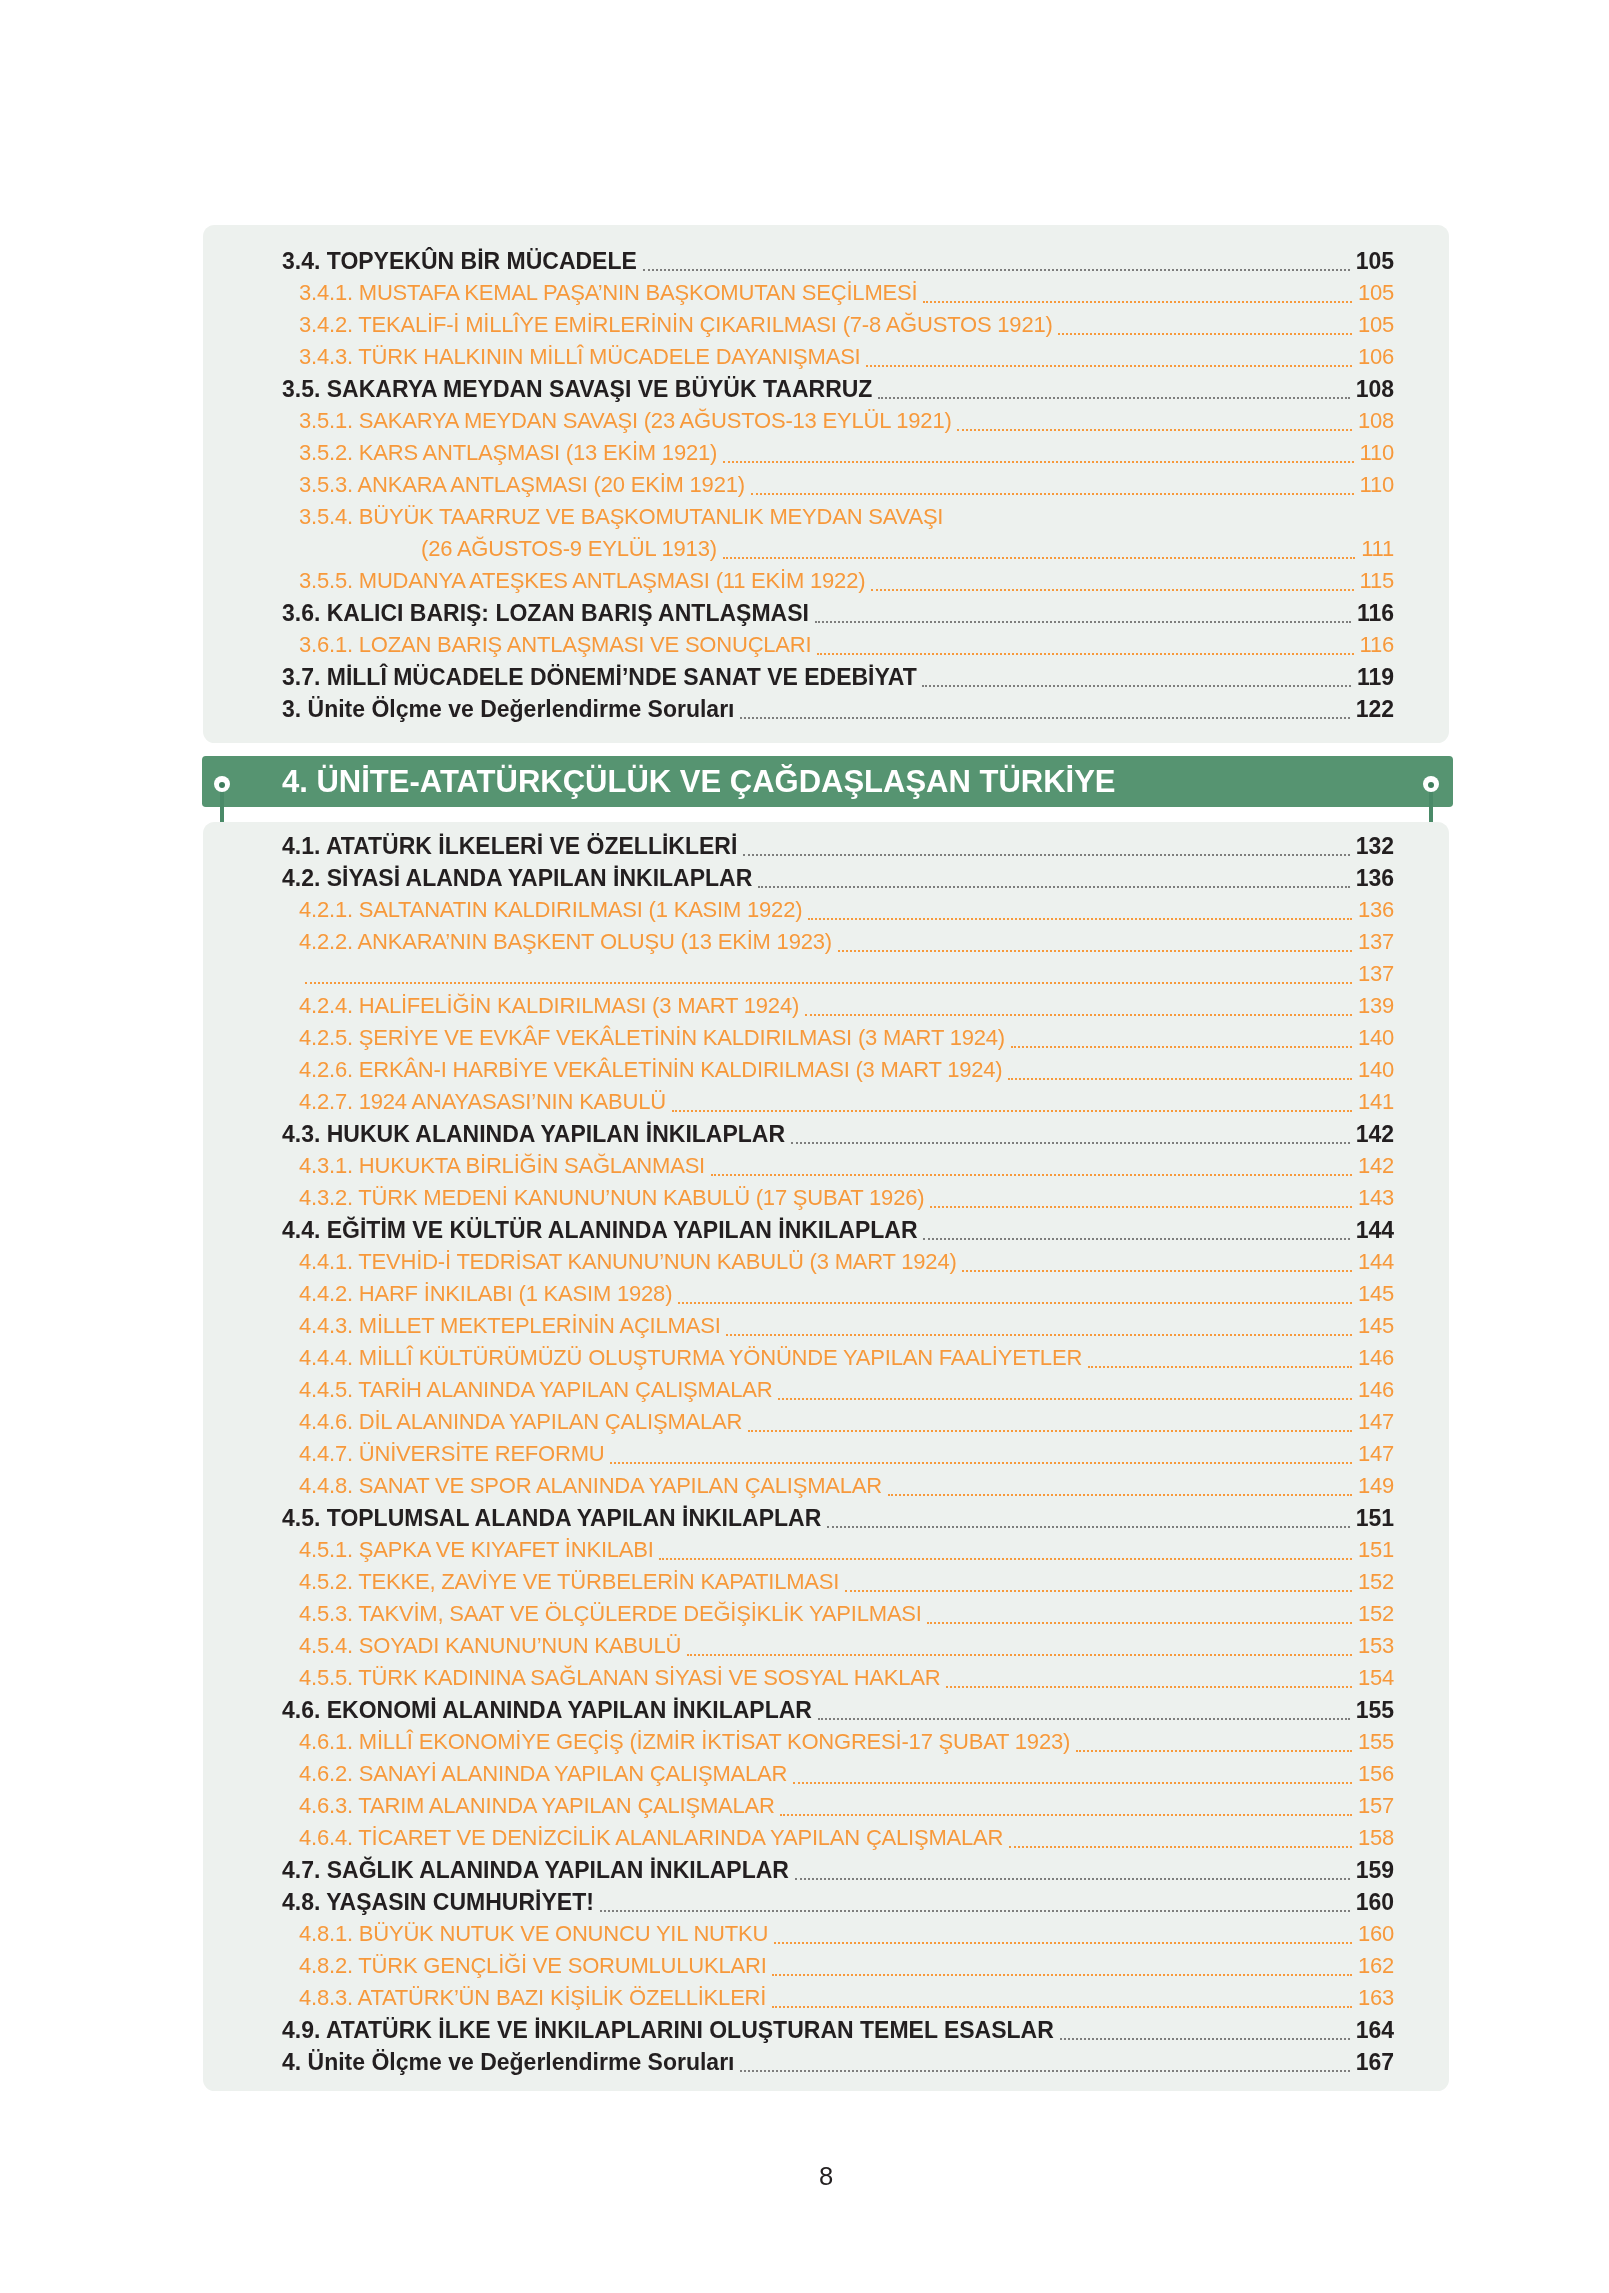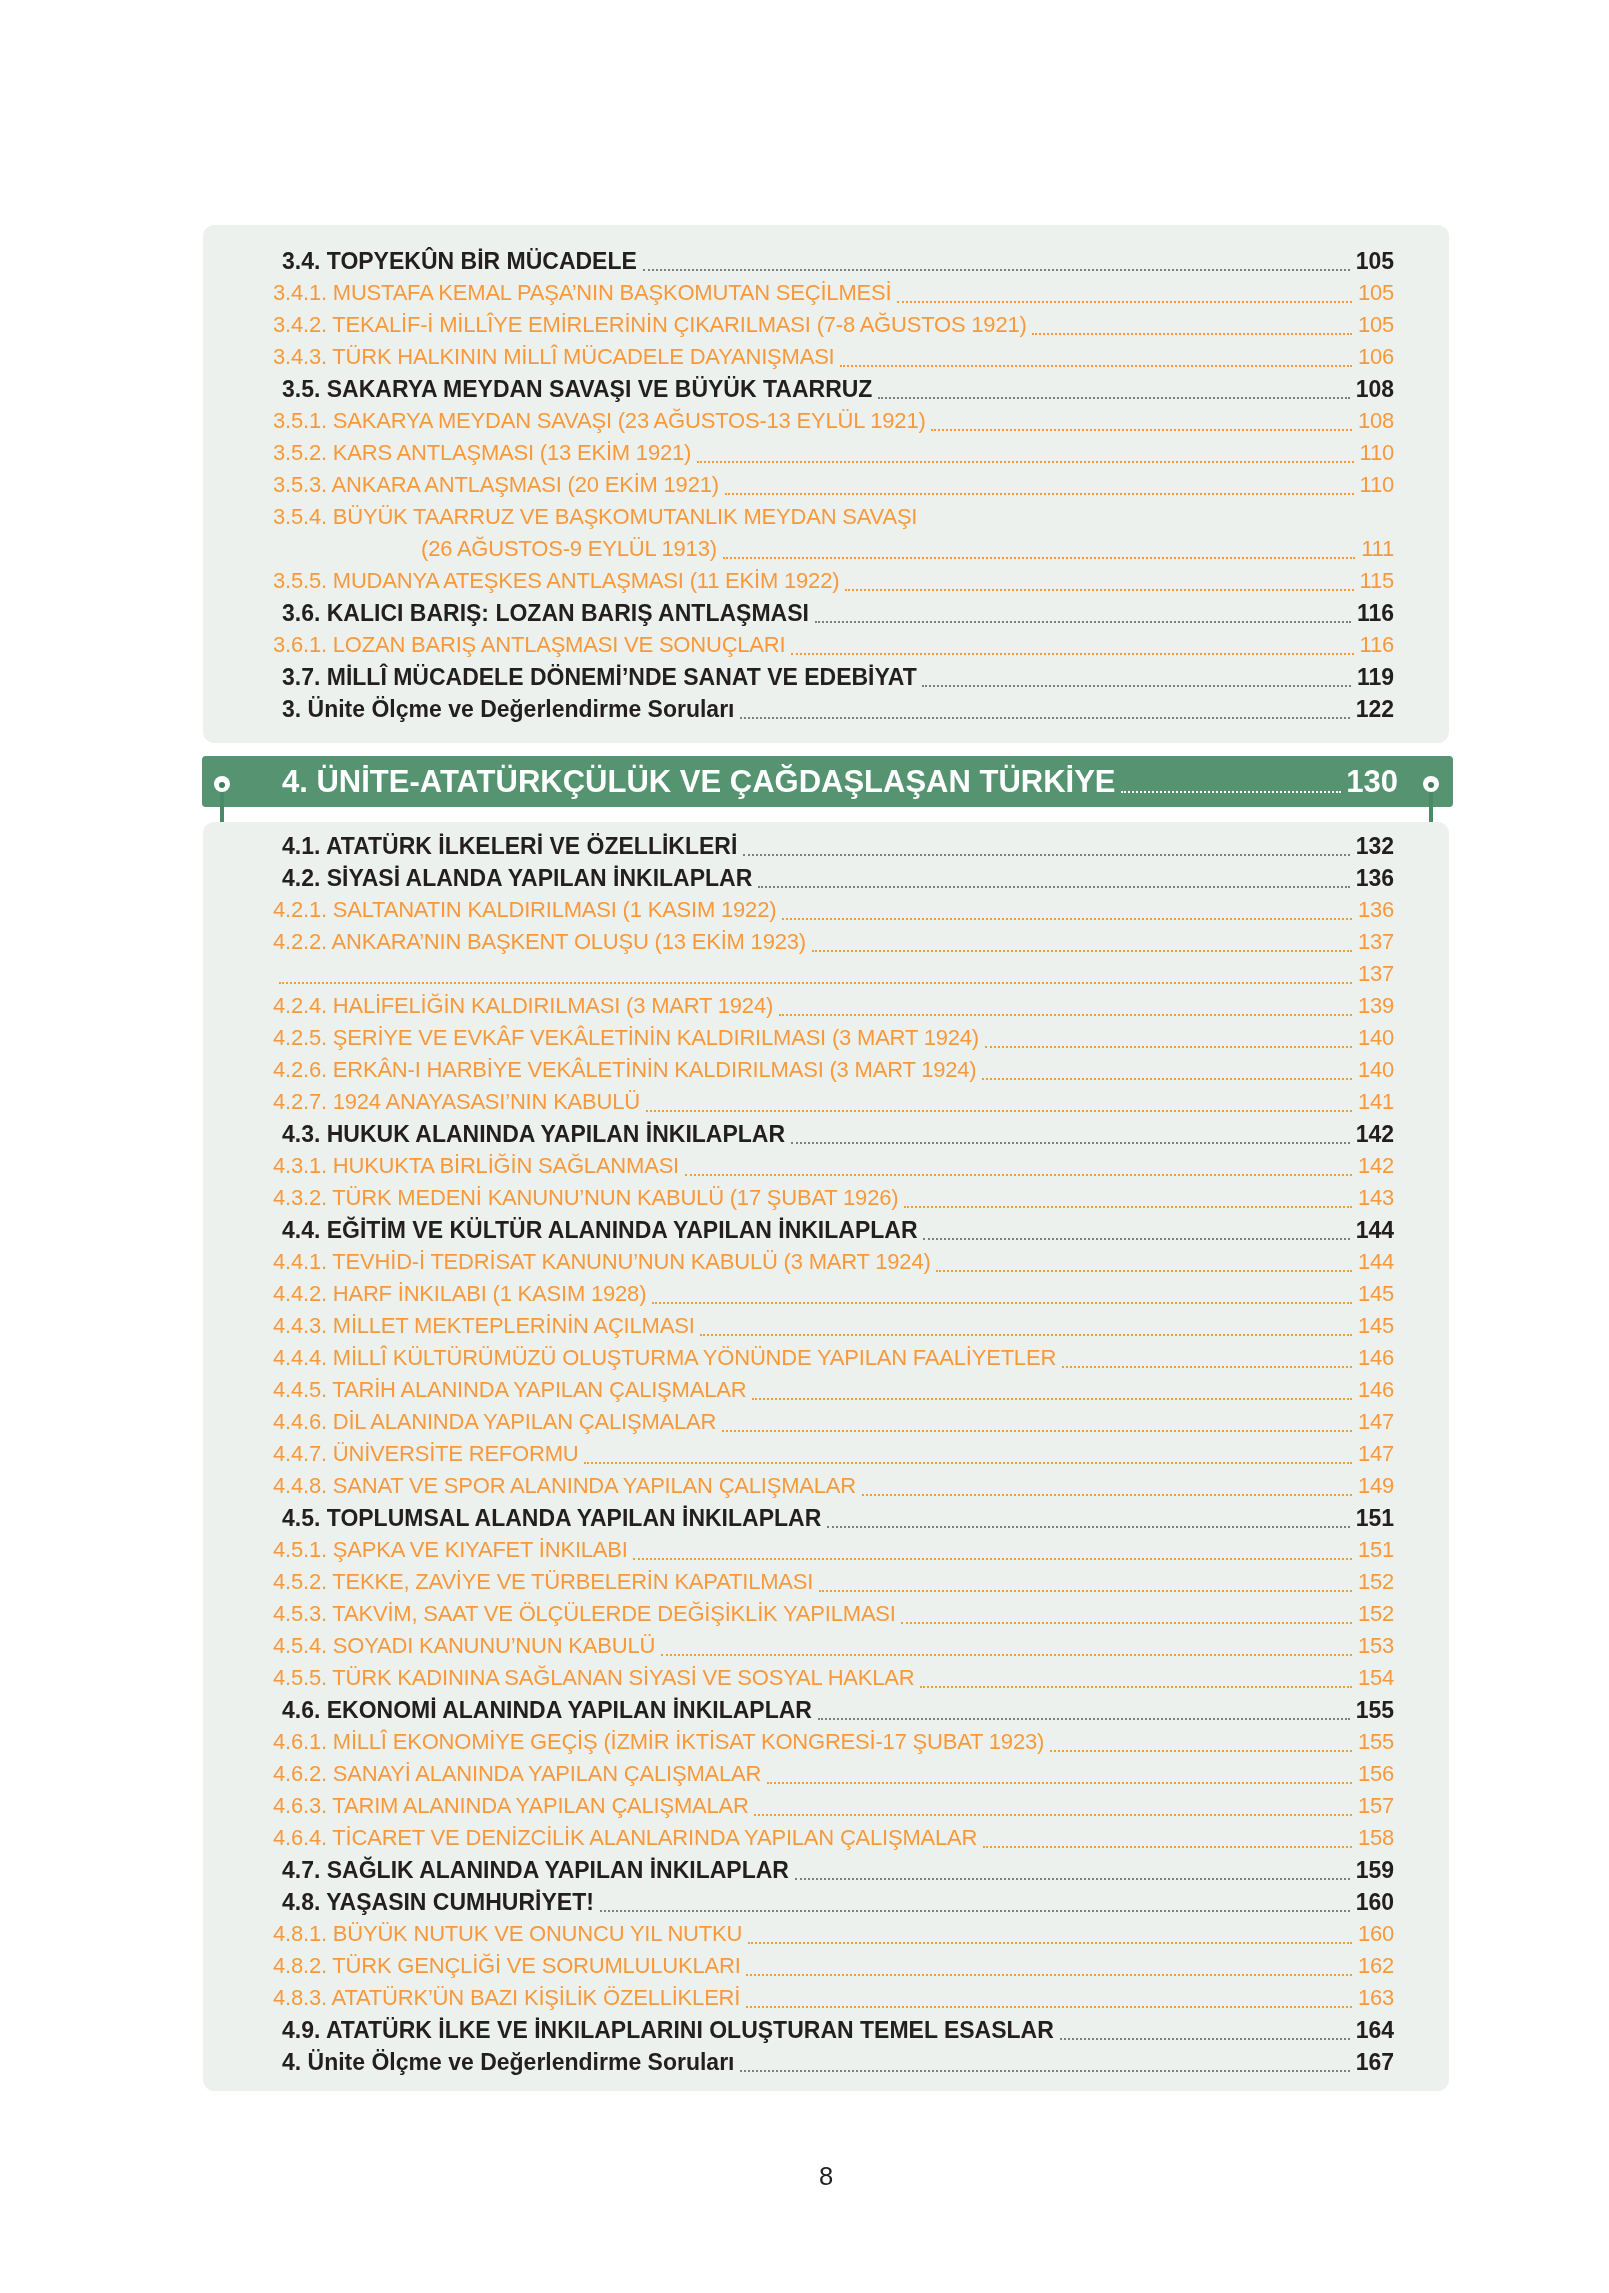--- a/index.html
+++ b/index.html
@@ -19,40 +19,40 @@
   #box1 { top:208px; height:518px; padding-top:20px;margin-top:17px; }
   #box2 { top:822px; height:1269px; padding-top:7.6px;text-align:right; }
 
   .toc-row {
     display:flex; align-items:flex-start;
     height:32px; padding-right:55px;
     cursor:default;
   }
   .toc-row .toc-label, .toc-row .toc-page { line-height:32px; white-space:nowrap; }
   .toc-row.main { color:#231F20; font-weight:bold; font-size:23px; padding-left:79px; }
-  .toc-row.sub  { color:#F7993B; font-weight:normal; font-size:22px; padding-left:70px; letter-spacing:-0.2px; }
+  .toc-row.sub  { color:#F7993B; font-weight:normal; font-size:22px; padding-left:96px; letter-spacing:-0.2px; }
   .toc-row.cont { padding-left:218px; }
 
   .leader {
     flex:1 1 auto; min-width:15px;
     height:24px;
     margin:0 5.7px;
     border-bottom:2.8px dotted;
   }
   .main .leader { border-color:rgba(35,31,32,0.55); }
   .sub  .leader { border-color:#F7993B; }
 
   .banner {
     position:absolute; left:202px; top:756px; width:1251px; height:51px;
     background:#569471;
     border-radius:3.8px;
     display:flex; align-items:flex-start;
     box-sizing:border-box;
     padding:0 55px 0 80px;
-    color:#ffffff; font-weight:bold; font-size:31px;
+    color:#ffffff; font-weight:bold; font-size:31px;flex-direction:column;
   }
   .banner .b-label, .banner .b-page { line-height:51px; white-space:nowrap; }
   .banner .leader { height:35px; border-color:#ffffff; border-bottom-width:2.8px; }
 
   .pin { position:absolute; width:15px; height:68px; top:776px; }
   .pin-line { position:absolute; left:5.7px; top:7.6px; width:4.7px; height:53px; background:#4A8A68; }
   .pin-head { position:absolute; left:0; top:0; width:16px; height:16px; border-radius:50%; background:#ffffff; }
   .pin-dot  { position:absolute; left:4.7px; top:5.7px; width:6.6px; height:6.6px; border-radius:50%; background:#3E7D5C; }
   .pin-foot { position:absolute; left:0.9px; top:51px; width:14px; height:14px; border-radius:50%; background:#ffffff; }
   #pin-left  { left:214px; }

